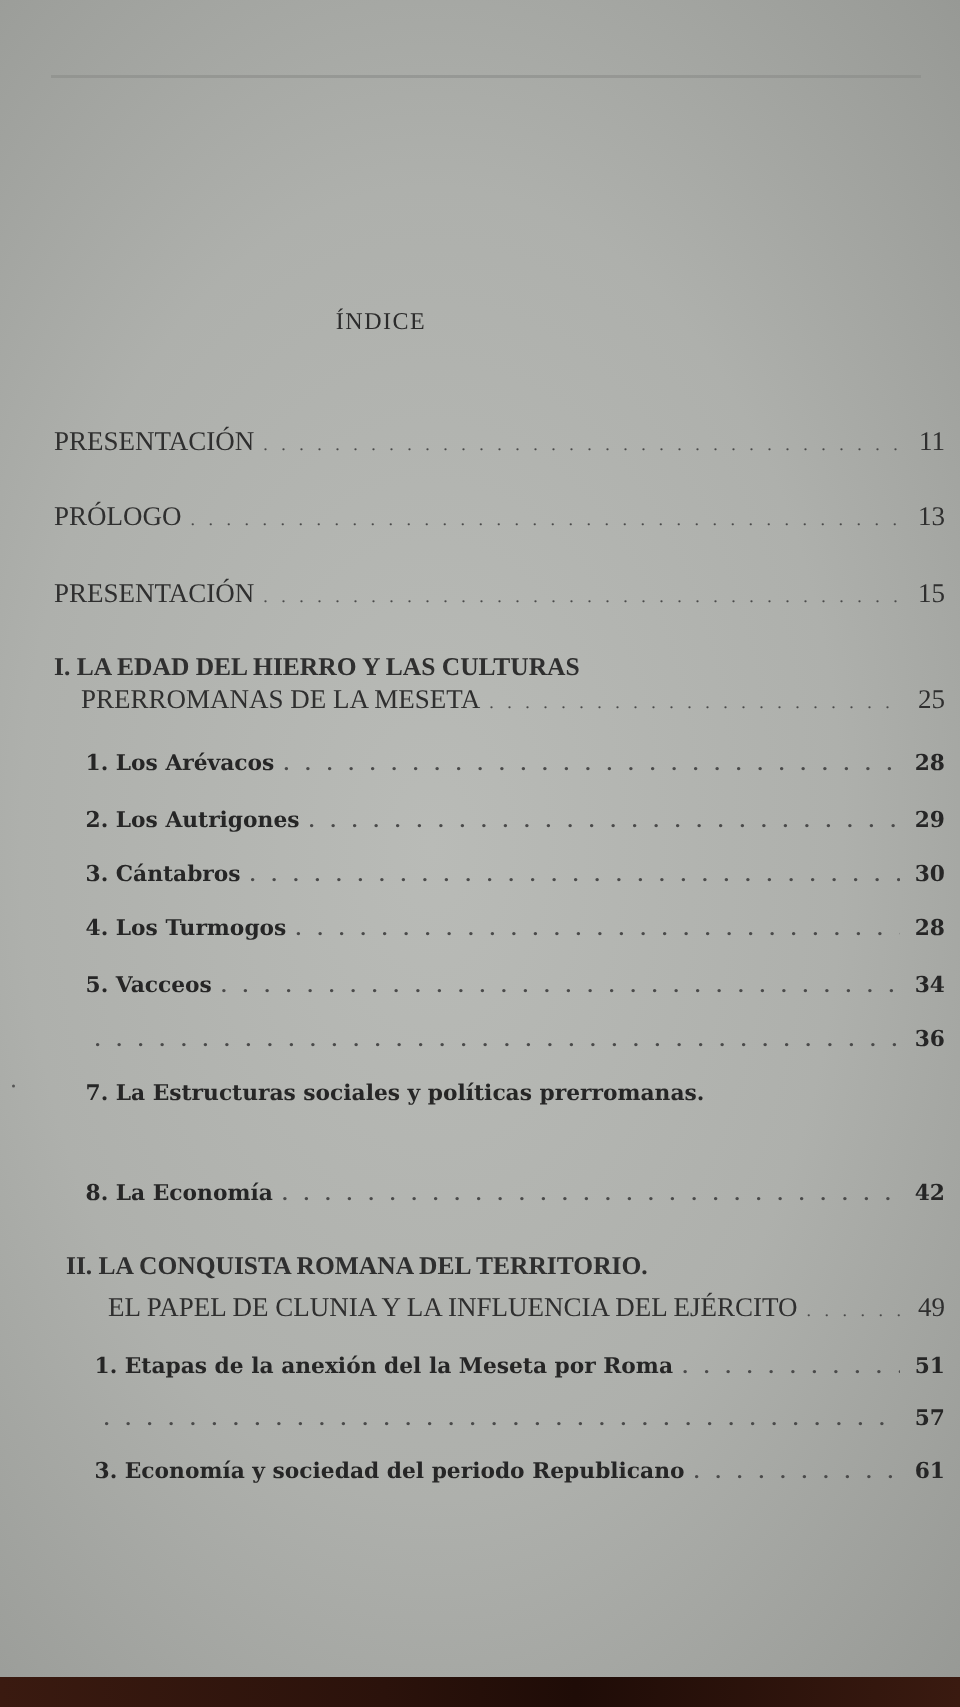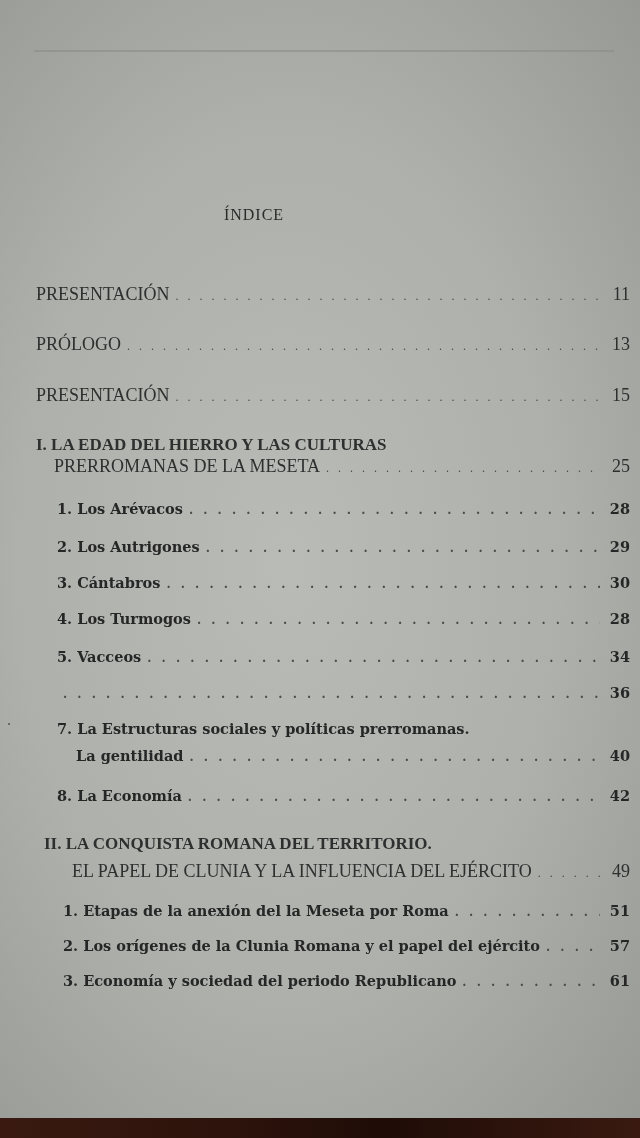--- a/index.html
+++ b/index.html
@@ -90,44 +90,38 @@
   <div class="row sub" style="top:648px">
     <span class="label">5. Vacceos</span>
     <span class="dots"></span>
     <span class="page-num">34</span>
   </div>
   <div class="row sub" style="top:684px">
     <span class="dots"></span>
     <span class="page-num">36</span>
   </div>
   <div class="sub-line" style="top:720px">7. La Estructuras sociales y políticas prerromanas.</div>
-  <div class="row sub" style="top:747px; left:76px; width:554px">
-    <span class="label">La gentilidad</span>
-    <span class="dots"></span>
-    <span class="page-num">40</span>
-  </div>
   <div class="row sub" style="top:787px">
     <span class="label">8. La Economía</span>
     <span class="dots"></span>
     <span class="page-num">42</span>
   </div>
 
   <div class="chap" style="top:834px; left:44px">II.  LA CONQUISTA ROMANA DEL TERRITORIO.</div>
   <div class="row" style="top:861px; left:72px; width:558px">
     <span class="label">EL PAPEL DE CLUNIA Y LA INFLUENCIA DEL EJÉRCITO</span>
     <span class="dots"></span>
     <span class="page-num">49</span>
   </div>
   <div class="row sub" style="top:902px; left:63px; width:567px">
     <span class="label">1. Etapas de la anexión del la Meseta por Roma</span>
     <span class="dots"></span>
     <span class="page-num">51</span>
   </div>
   <div class="row sub" style="top:937px; left:63px; width:567px">
-    <span class="label">2. Los orígenes de la Clunia Romana y el papel del ejército</span>
     <span class="dots"></span>
     <span class="page-num">57</span>
   </div>
   <div class="row sub" style="top:972px; left:63px; width:567px">
     <span class="label">3. Economía y sociedad del periodo Republicano</span>
     <span class="dots"></span>
     <span class="page-num">61</span>
   </div>
 </div>
 

